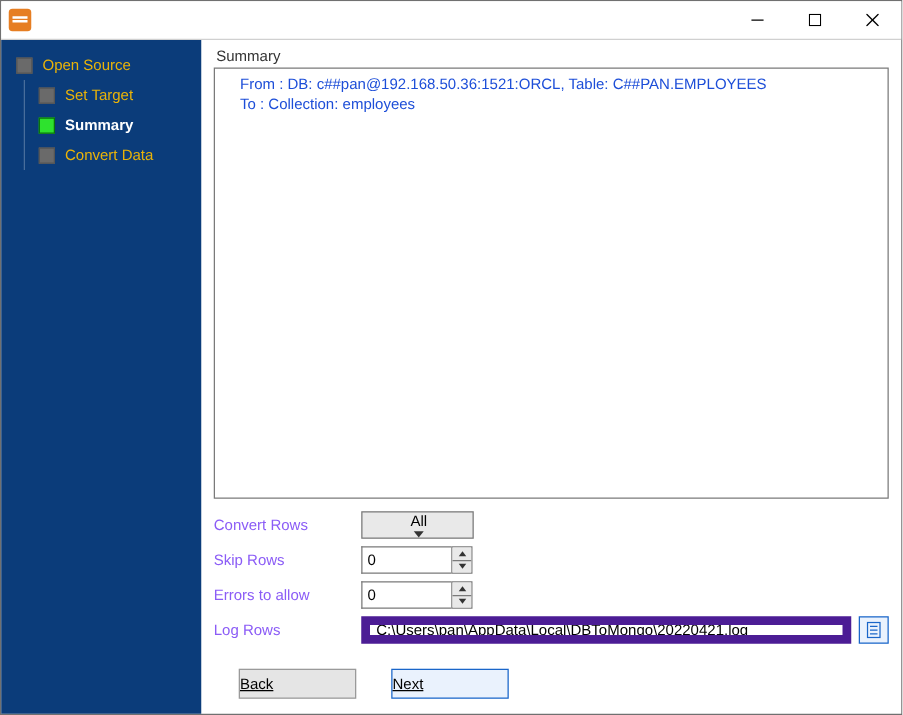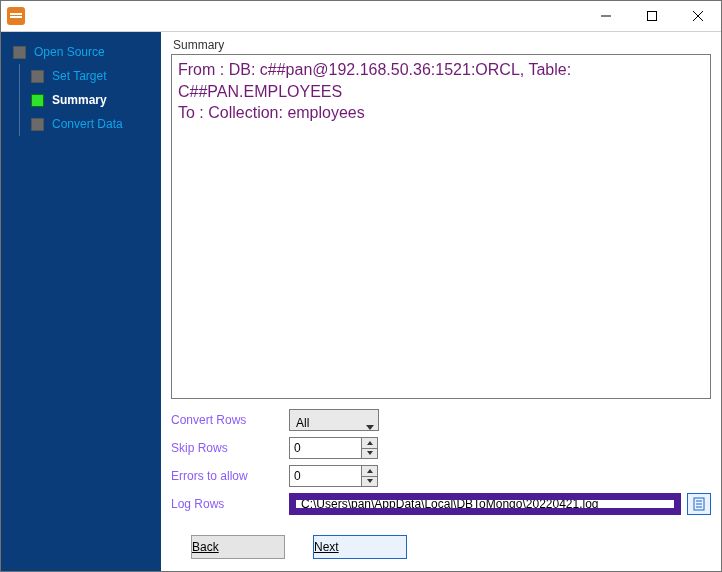--- a/index.html
+++ b/index.html
@@ -26,35 +26,35 @@
   .content { flex: 1; display: flex; border-top: 1px solid #d0d0d0; min-height: 0; }
   .sidebar {
     width: 160px; background: #0b3c7a; color: #dbe7f5; padding: 8px 0 0 0;
   }
   .step-list { list-style: none; margin: 0; padding: 0; }
   .step-item { display: flex; align-items: center; padding: 5px 0 5px 12px; position: relative; }
   .step-item.child { padding-left: 30px; }
   .step-box { width: 13px; height: 13px; background: #6a6a6a; margin-right: 8px; flex-shrink: 0; border:1px solid #555; }
   .step-item.active .step-box { background: #2ee22e; border-color:#0a730a; }
   .step-item.active .step-label { font-weight: bold; color: #fff; }
-  .step-label { color: #0ea5e9; }
+  .step-label { color: #eab308; }
   .vline { position: absolute; left: 18px; top: 0; bottom: 0; width: 1px; background: rgba(255,255,255,0.25); }
   .main { flex: 1; display: flex; flex-direction: column; padding: 6px 10px 10px 10px; min-height: 0; }
   .section-title { color: #333; margin: 0 0 2px 2px; }
   .summary-box {
-    flex: 1; border: 1px solid #7a7a7a; background: #fff; padding: 4px 6px;
-    font-size: 16px; color: #701a75; overflow: auto; min-height: 0;
+    flex: 1; border: 1px solid #7a7a7a; background: #fff; padding: 4px 20px;
+    font-size: 12px; color: #1d4ed8; overflow: auto; min-height: 0;
   }
   .summary-box div { line-height: 1.35; }
   .form { padding: 10px 0 4px 0; }
   .form-row { display: flex; align-items: center; margin-bottom: 6px; }
   .form-label { width: 118px; color: #8b5cf6; }
   .select {
     height: 22px; width: 90px; border: 1px solid #7a7a7a; background: #e9e9e9;
-    display: flex; align-items: flex-end; justify-content: space-between; padding: 0 4px 0 6px;
+    display: flex; align-items: center; justify-content: space-between; padding: 0 4px 0 6px; flex-direction: column;
   }
   .select .chev { width:0;height:0;border-left:4px solid transparent;border-right:4px solid transparent;border-top:5px solid #333; }
   .spinwrap { display: flex; height: 22px; }
   .spin-input {
     width: 72px; height: 22px; border: 1px solid #7a7a7a; border-right: none;
     padding: 0 4px; font: inherit; outline: none;
   }
   .spin-btns { width: 17px; display: flex; flex-direction: column; border: 1px solid #7a7a7a; }
   .spin-btn { flex:1; background:#e9e9e9; display:flex; align-items:center; justify-content:center; }
   .spin-btn + .spin-btn { border-top:1px solid #7a7a7a; }

